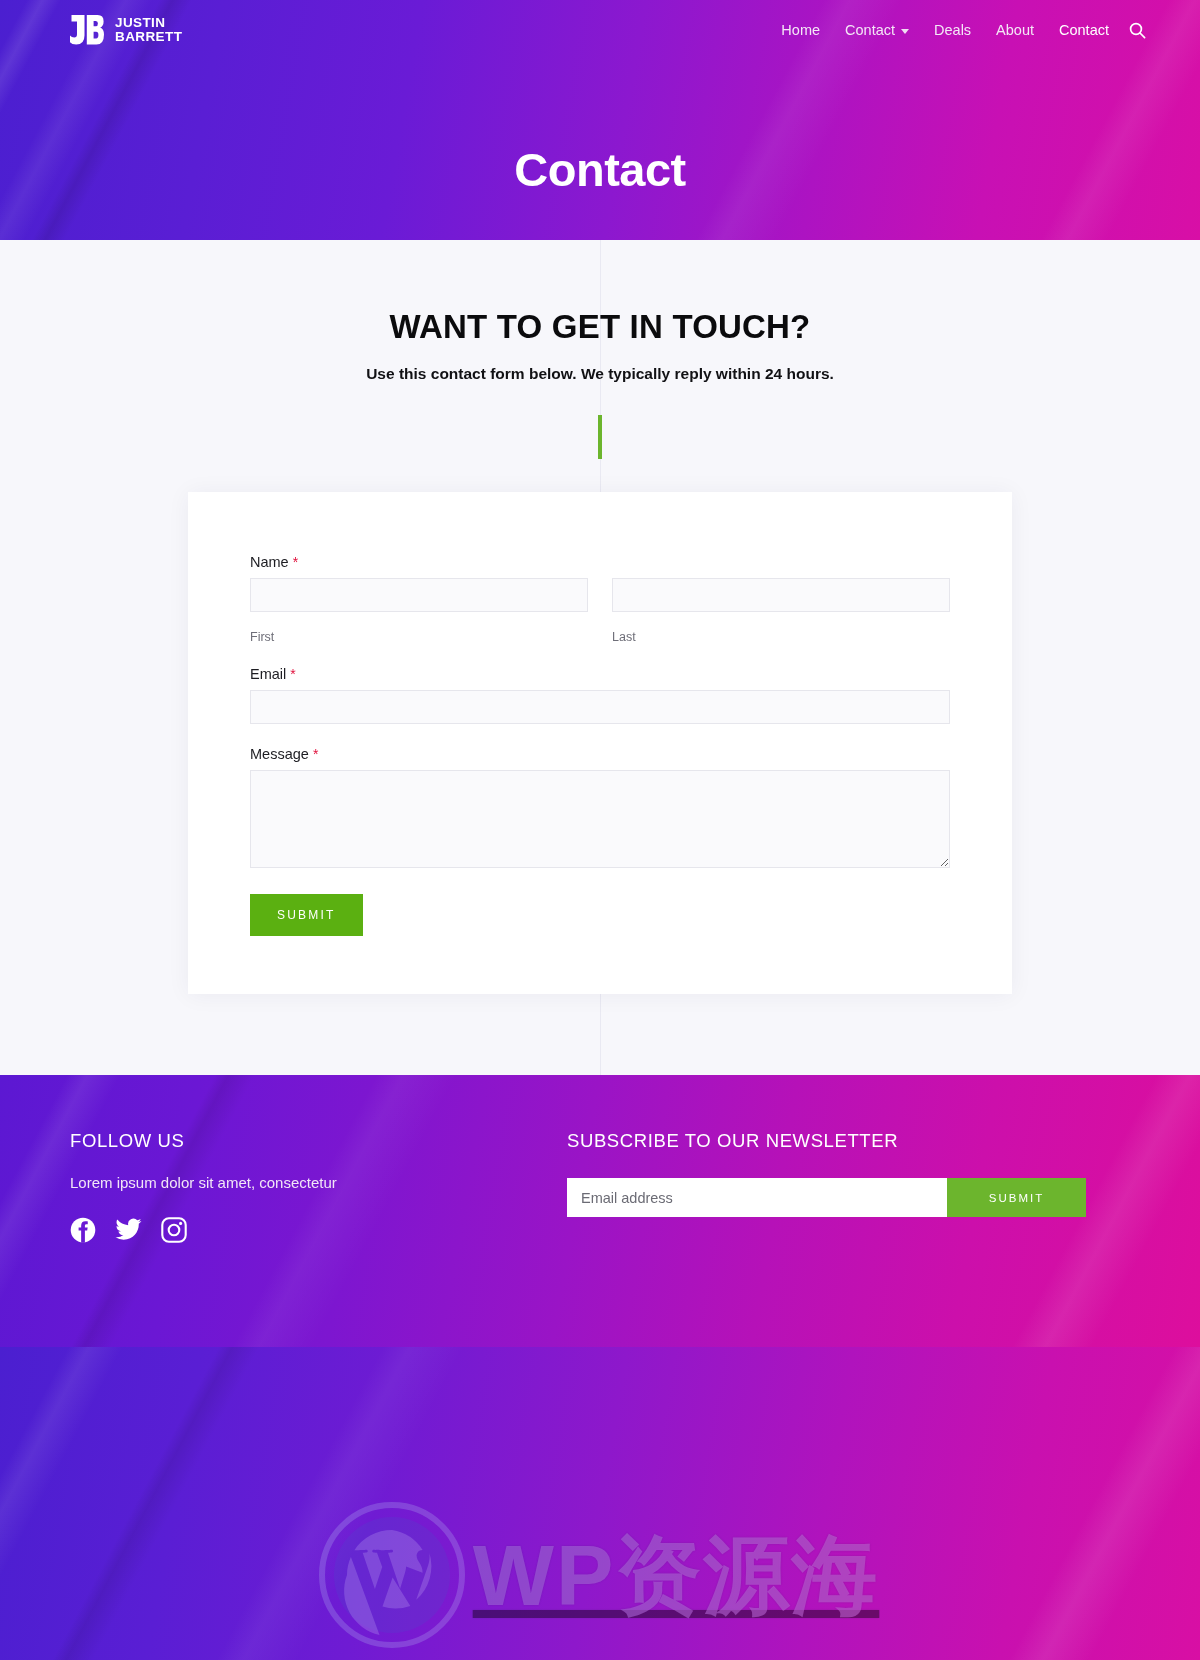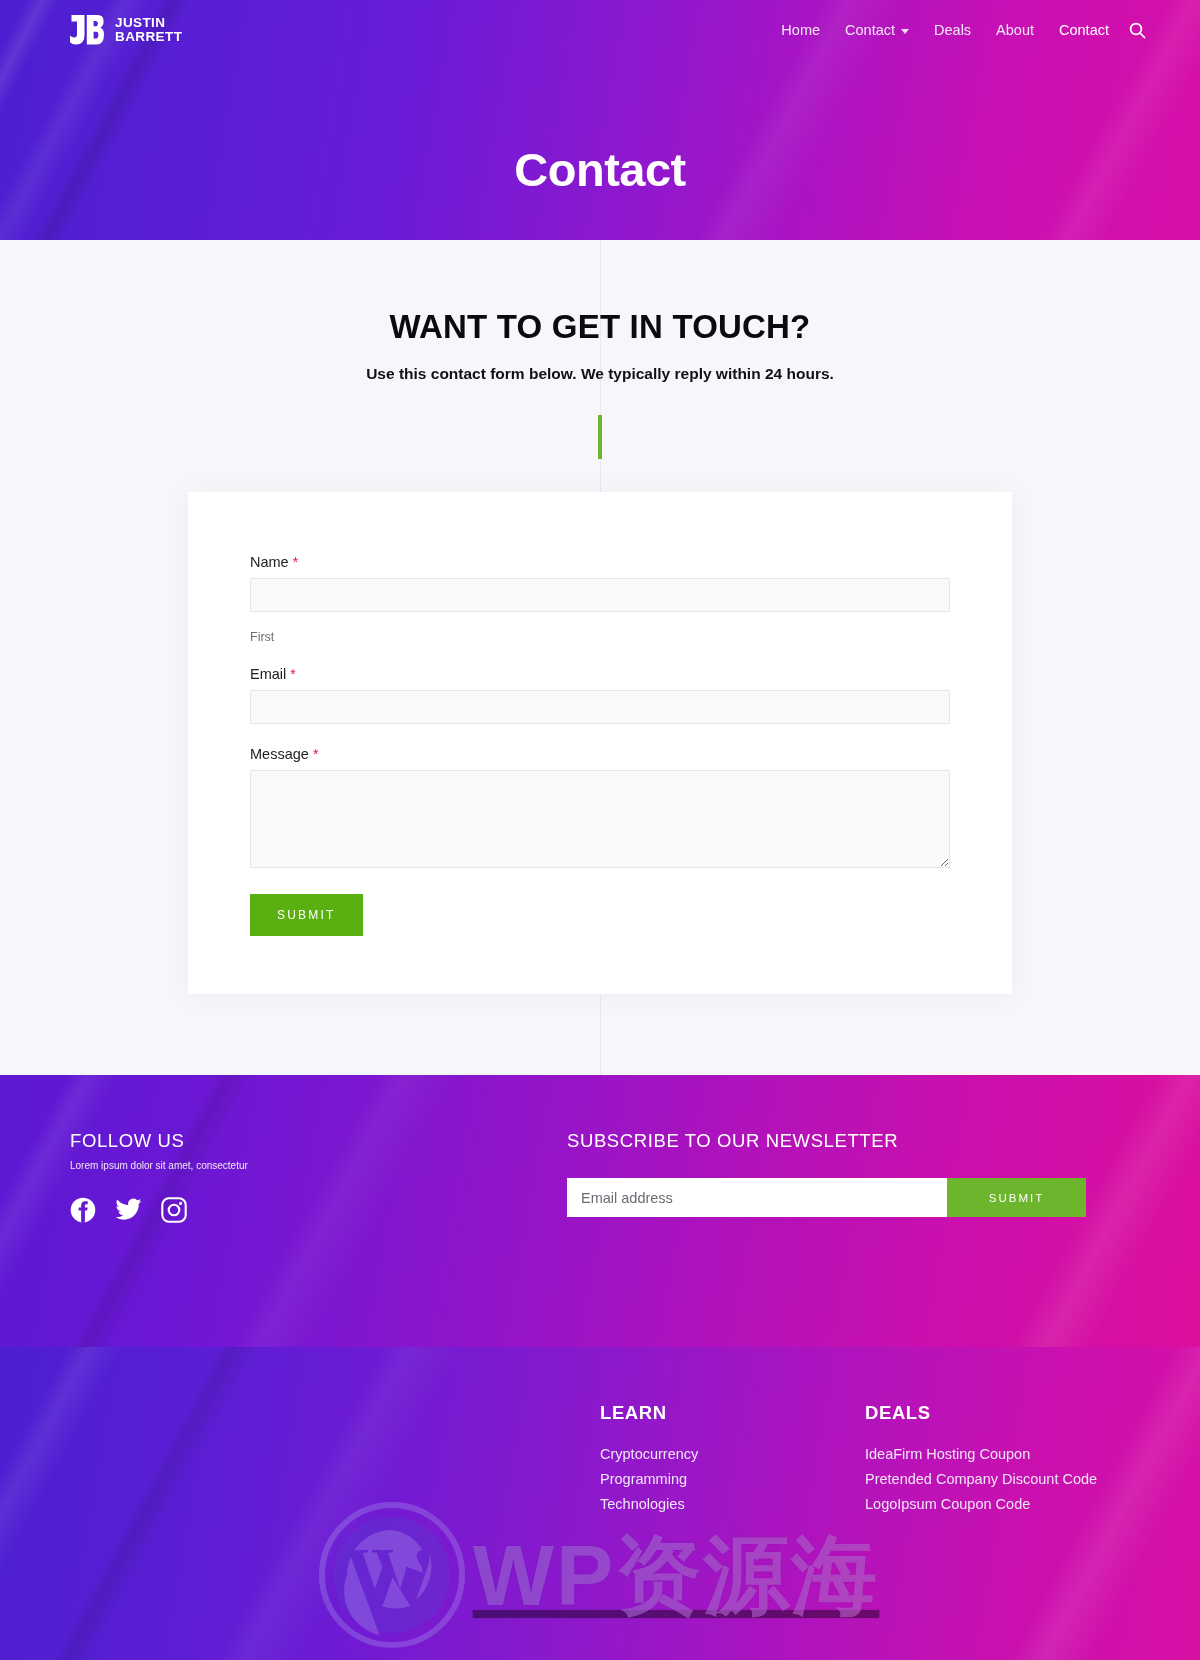--- a/index.html
+++ b/index.html
@@ -256,23 +256,23 @@
   .col-news { flex: 1; }
 
   .footer-h {
     color: #ffffff;
     font-size: 18.5px;
     font-weight: normal;
     letter-spacing: 0.6px;
     text-transform: uppercase;
   }
   .footer-p {
-    margin-top: 8px;
+    margin-top: 22px;
     color: #f2e6f7;
-    font-size: 10px;
+    font-size: 15px;
   }
 
   .social-row { display: flex; gap: 19px; margin-top: 26px; }
   .social-link { display: block; line-height: 0; }
 
   .news-form { display: flex; margin-top: 26px; }
   .news-input {
     width: 380px;
     height: 39px;
     background: #ffffff;
@@ -407,20 +407,24 @@
 
       <div>
         <label class="field-label">
           <span>Name</span>
           <span class="req">*</span>
         </label>
         <div class="name-row">
           <div class="name-col">
             <input class="text-input" type="text" value="" placeholder="" style="">
             <span class="sub-label">First</span>
+          </div>
+          <div class="name-col">
+            <input class="text-input" type="text" value="" placeholder="" style="">
+            <span class="sub-label">Last</span>
           </div>
         </div>
       </div>
 
       <div class="field-block">
         <label class="field-label">
           <span>Email</span>
           <span class="req">*</span>
         </label>
         <input class="text-input" type="email" value="" placeholder="" style="">
@@ -474,36 +478,20 @@
           <input class="news-input" type="email" value="" placeholder="Email address" style="">
           <button class="news-submit">SUBMIT</button>
         </div>
       </div>
     </div>
   </section>
 
   <section class="footer-bottom">
     <div class="streaks-b"></div>
 
-    <div class="links-inner">
-
-      <div class="link-col">
-        <h4 class="link-col-h">LEARN</h4>
-        <a class="flink" href="#">Cryptocurrency</a>
-        <a class="flink" href="#">Programming</a>
-        <a class="flink" href="#">Technologies</a>
-      </div>
-
-      <div class="link-col">
-        <h4 class="link-col-h">DEALS</h4>
-        <a class="flink" href="#">IdeaFirm Hosting Coupon</a>
-        <a class="flink" href="#">Pretended Company Discount Code</a>
-        <a class="flink" href="#">LogoIpsum Coupon Code</a>
-      </div>
-    </div>
   </section>
 
   <div class="watermark">
     <svg width="150" height="150" viewBox="0 0 150 150">
       <circle cx="75" cy="75" r="70" fill="none" stroke="rgba(190,205,245,0.55)" stroke-width="6"></circle>
       <circle cx="75" cy="75" r="58" fill="rgba(60,95,200,0.40)"></circle>
       <path d="M30 75c0-6.5 1.4-12.6 3.9-18.1L62.5 135A45.2 45.2 0 0 1 30 75zm75.6-2.3c0-4.1-1.5-6.9-2.7-9.1-1.7-2.7-3.3-5-3.3-7.8 0-3.1 2.3-5.9 5.6-5.9h.4A44.9 44.9 0 0 0 75 30a45 45 0 0 0-37.6 20.2h2.9c3.5 0 9-.4 9-.4 1.8-.1 2 2.5.2 2.7 0 0-1.8.2-3.8.3l12.2 36.2 7.3-21.9-5.2-14.3c-1.8-.1-3.5-.3-3.5-.3-1.8-.1-1.6-2.8.2-2.7 0 0 5.6.4 8.9.4 3.5 0 9-.4 9-.4 1.8-.1 2 2.5.2 2.7 0 0-1.8.2-3.8.3l12.1 36 3.4-11.2c1.5-4.7 2.6-8.1 2.6-11zM75.6 77.4L65.5 106.6a45.1 45.1 0 0 0 27.7-.7l-.2-.5zm36.8-24.3c.1 1.1.2 2.2.2 3.5 0 3.4-.6 7.3-2.6 12.1L99.2 99.8A45 45 0 0 0 112.4 53.1z" fill="rgba(215,228,255,0.48)"></path>
     </svg>
     <span class="wm-text">WP资源海</span>
   </div>

